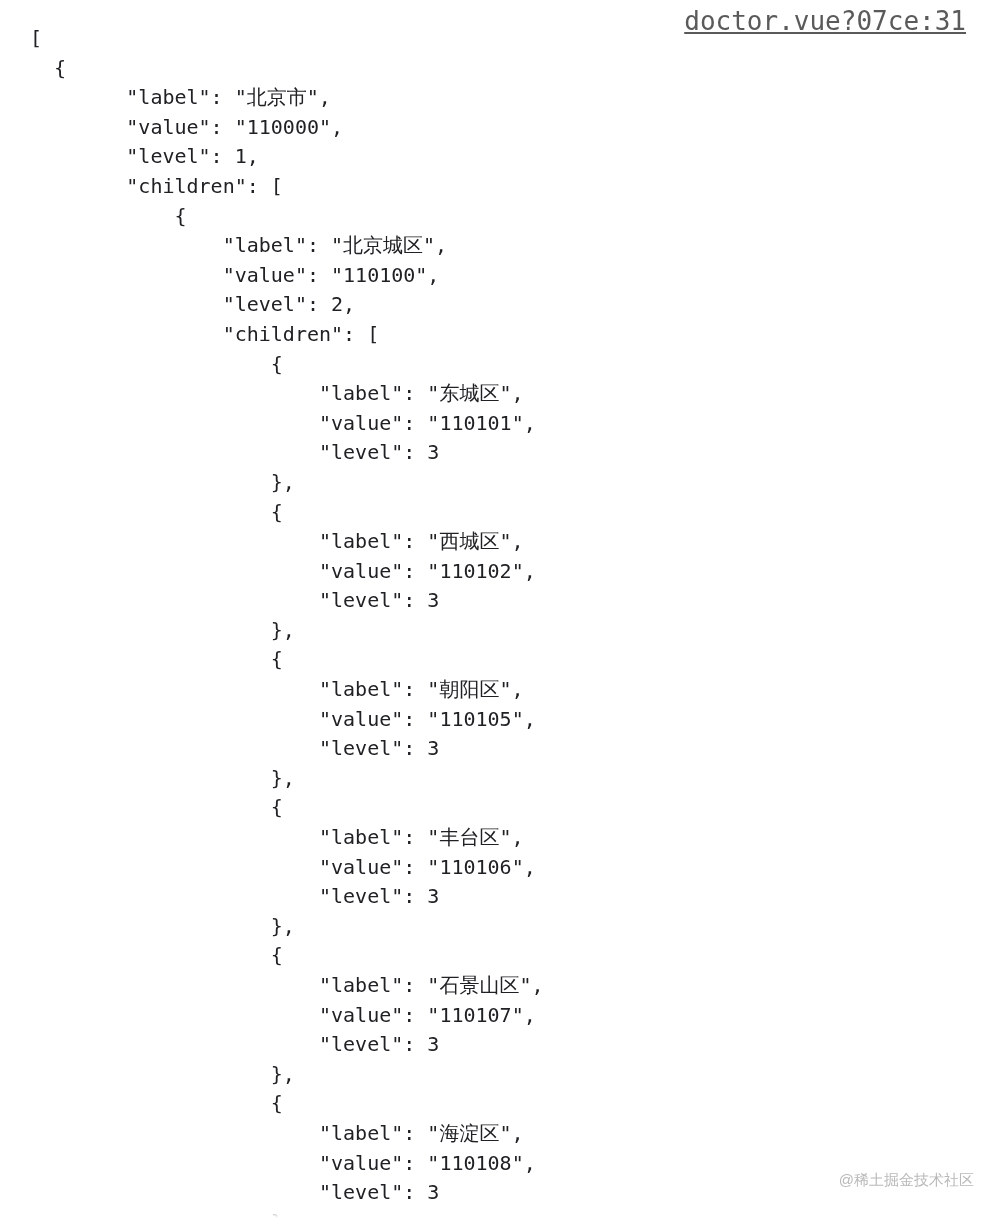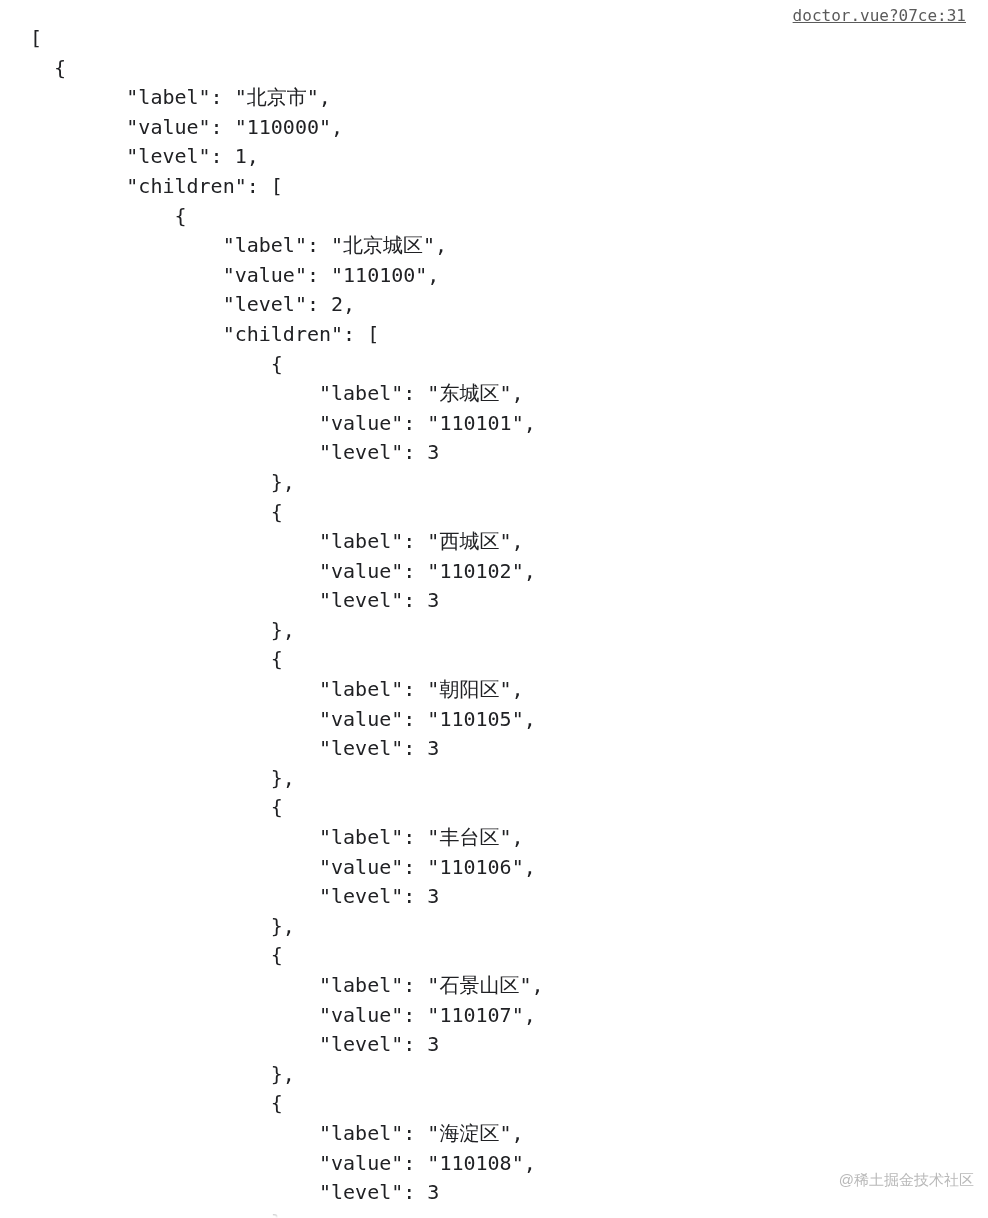--- a/index.html
+++ b/index.html
@@ -23,21 +23,21 @@
     height: 1218px;
     background: #ffffff;
     box-sizing: border-box;
   }
 
   #source-link {
     position: absolute;
     right: 22px;
     top: 6px;
     font-family: "DejaVu Sans Mono", "Liberation Mono", monospace;
-    font-size: 16px;
+    font-size: 26px;
     color: #5a5a5a;
     text-decoration: underline;
     white-space: nowrap;
     cursor: pointer;
   }
 
   #log-body {
     position: absolute;
     left: 30px;
     top: 4px;

